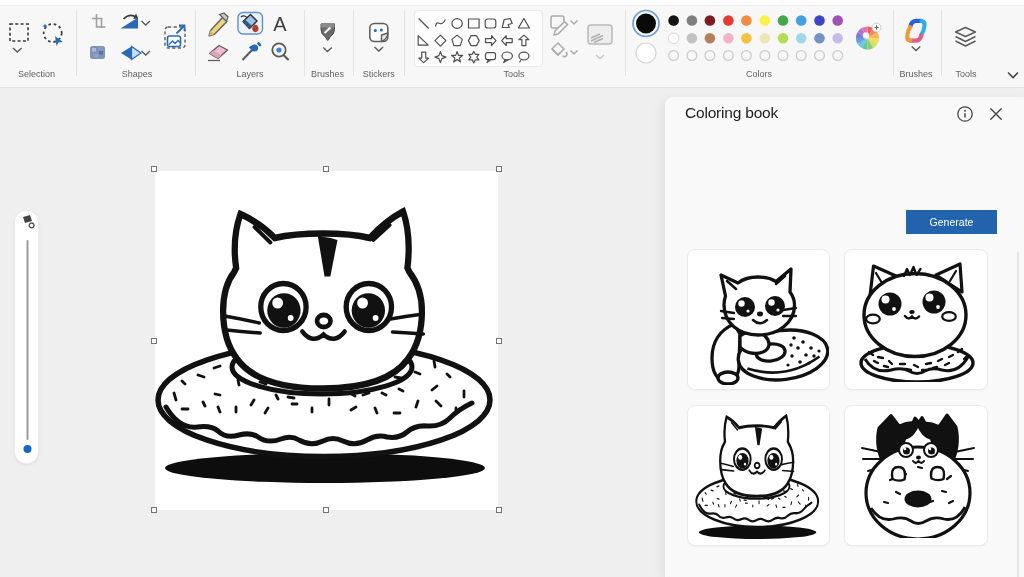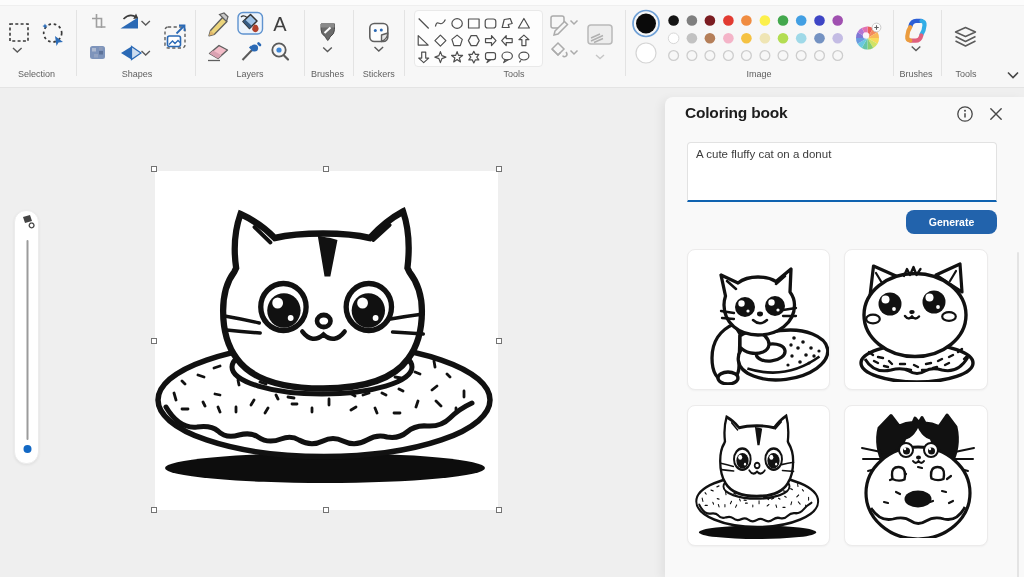--- a/index.html
+++ b/index.html
@@ -9,26 +9,26 @@
   #toolbar { position:absolute; left:0; top:0; width:1024px; height:88px;
     background:#f7f7f7; border-bottom:1px solid #e4e4e4; }
   #topstrip { position:absolute; left:0; top:0; width:1024px; height:6px;
     background:#fcfcfc; border-bottom:1px solid #efefef; }
   .sep { position:absolute; top:10px; height:66px; width:1px; background:#e3e3e3; }
   .lbl { position:absolute; top:69px; font-size:9px; color:#5f5f5f; text-align:center;
     transform:translateX(-50%); white-space:nowrap; }
   svg { display:block; }
   #panel { position:absolute; left:665px; top:97px; width:359px; height:480px;
     background:#f9f9f9; border-radius:8px 0 0 0; box-shadow:-4px 2px 10px rgba(0,0,0,0.06); }
-  #ptitle { position:absolute; left:20px; top:7px; font-size:15.5px; font-weight:bold; color:#1d1d1d; letter-spacing:-0.2px; }
+  #ptitle { position:absolute; left:20px; top:7px; font-size:15.5px; font-weight:normal; color:#1d1d1d; letter-spacing:-0.2px; }
   #tbox { position:absolute; left:22px; top:45px; width:310px; height:60px; background:#fff;
     border:1px solid #e2e2e2; border-bottom:2px solid #0f62b0; border-radius:4px 4px 0 0; }
   #tbox span { position:absolute; left:8px; top:5px; font-size:11.5px; color:#3c3c3c; }
   #genbtn { position:absolute; left:241px; top:113px; width:91px; height:24px; background:#2263ac;
-    border-radius:8px; color:#fff; font-size:10.5px; font-weight:700; text-align:center; line-height:24px; }
+    border-radius:0; color:#fff; font-size:10.5px; font-weight:400; text-align:center; line-height:24px; }
   .card { position:absolute; width:143px; height:141px; background:#fff; border:1px solid #ecebeb;
     border-radius:8px; box-shadow:0 1px 2px rgba(0,0,0,0.04); }
   #canvas { position:absolute; left:155px; top:171px; width:343px; height:339px; background:#fff; }
   .hdl { position:absolute; width:6px; height:6px; background:#fff; border:1.5px solid #737373; }
   #slider { position:absolute; left:14px; top:210px; width:25px; height:254px; background:#fff;
     border:1px solid #ececec; border-radius:12px; box-shadow:0 1px 3px rgba(0,0,0,0.07); }
 </style>
 </head>
 <body>
 
@@ -278,39 +278,36 @@
   <div class="sep" style="left:404px"></div>
   <div class="sep" style="left:625px"></div>
   <div class="sep" style="left:893px"></div>
   <div class="sep" style="left:941px"></div>
   <div class="lbl" style="left:36.5px">Selection</div>
   <div class="lbl" style="left:137px">Shapes</div>
   <div class="lbl" style="left:250px">Layers</div>
   <div class="lbl" style="left:327.5px">Brushes</div>
   <div class="lbl" style="left:378.8px">Stickers</div>
   <div class="lbl" style="left:514px">Tools</div>
-  <div class="lbl" style="left:759px">Image</div>
+  <div class="lbl" style="left:759px">Colors</div>
   <div class="lbl" style="left:916px">Brushes</div>
   <div class="lbl" style="left:966px">Tools</div>
 </div>
 <div id="topstrip"></div>
 
 <div id="panel">
   <div id="ptitle">Coloring book</div>
   <svg class="abs" style="left:292px; top:9px;" width="16" height="16" viewBox="0 0 16 16">
     <circle cx="8" cy="8" r="7.2" fill="none" stroke="#474747" stroke-width="1.3"></circle>
     <line x1="8" y1="7.2" x2="8" y2="11.5" stroke="#474747" stroke-width="1.5"></line>
     <circle cx="8" cy="4.7" r="1" fill="#474747"></circle>
   </svg>
   <svg class="abs" style="left:324px; top:10px;" width="14" height="14" viewBox="0 0 14 14">
     <path d="M1.8 1.8 L12.2 12.2 M12.2 1.8 L1.8 12.2" stroke="#474747" stroke-width="1.4" stroke-linecap="round"></path>
   </svg>
-  <div id="tbox">
-      <span>A cute fluffy cat on a donut</span>
-    </div>
   <div id="genbtn">Generate</div>
   <div class="card" style="left:22px; top:152px;">
     <svg style="position:absolute;left:6px;top:6px" width="135" height="129" viewBox="0 0 135 129">
       <g stroke="#111" fill="#fff" stroke-width="3.3" stroke-linejoin="round">
 
         <path d="M40 68 C 26 74, 18 86, 18 102 C 18 116, 23 125, 32 125 C 40 125, 45 119, 45 110 L 46 78 Z"></path>
         <ellipse cx="34" cy="122" rx="10" ry="6"></ellipse>
 
         <g transform="rotate(-7 89 99)">
           <ellipse cx="89" cy="99" rx="45" ry="24.5"></ellipse>

